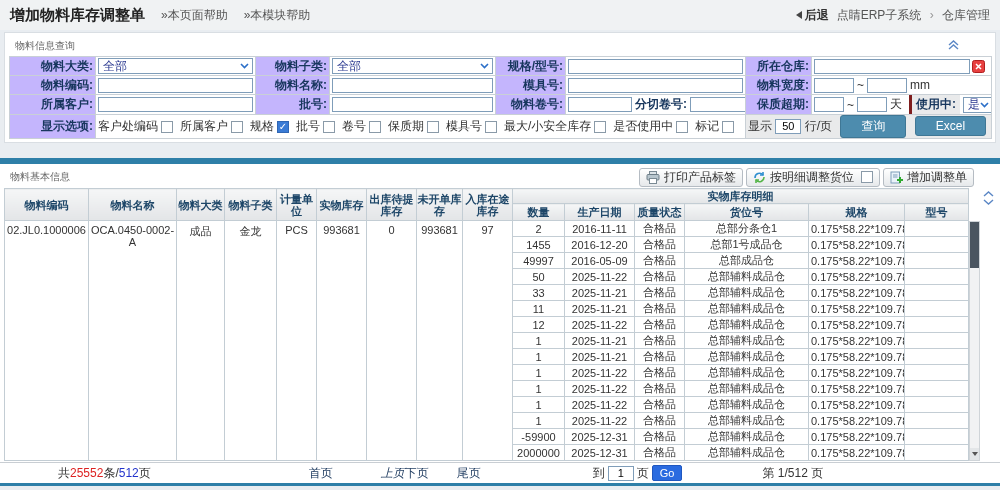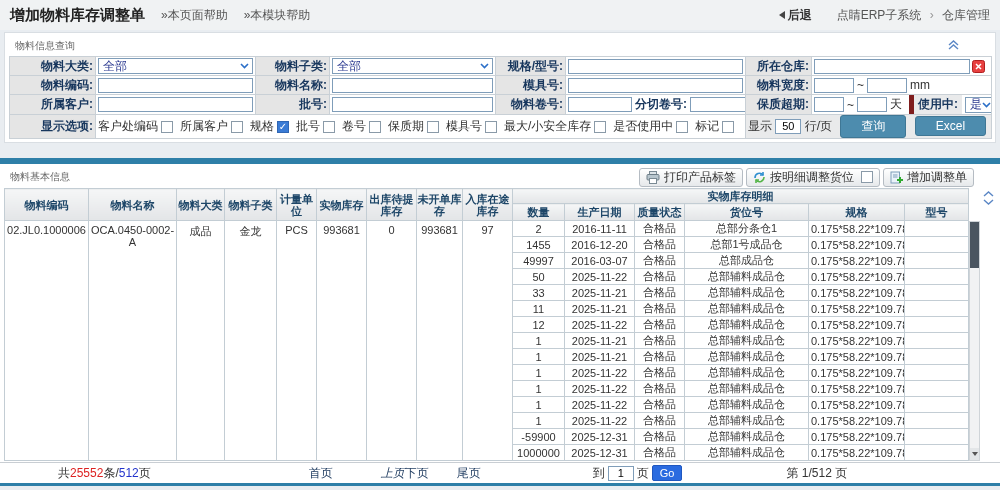--- a/index.html
+++ b/index.html
@@ -6,41 +6,41 @@
   html,body { width:1000px; height:490px; overflow:hidden; }
   body { background:#e9edf1; font-family:"Liberation Sans","DejaVu Sans",sans-serif; font-size:12px; color:#333; }
 
   
   .topbar { height:30px; background:#f0f2f3; display:flex; align-items:center; padding:0 10px; }
   .topbar .title { font-size:15px; font-weight:bold; color:#222; }
   .help-link { margin-left:16px; color:#555; font-size:12px; cursor:pointer; }
   .topbar .right { margin-left:auto; display:flex; align-items:center; color:#555; }
   .back-btn { display:flex; align-items:center; font-weight:bold; color:#333; cursor:pointer; }
   .back-tri { width:0; height:0; border-top:4px solid transparent; border-bottom:4px solid transparent; border-right:6px solid #444; margin-right:3px; }
-  .crumb { margin-left:25px; }
+  .crumb { margin-left:8px; }
   .crumb-sep { color:#999; margin:0 5px; }
 
   
   .panel { background:#fff; border:1px solid #d9dee3; margin:2px 4px 0 4px; position:relative; }
   .sec-title { color:#666; font-size:10px; }
   .q-title-row { padding:5px 10px 3px 10px; }
   .collapse-ctrl { position:absolute; top:7px; right:36px; cursor:pointer; line-height:0; }
 
   
   table.qform { border-collapse:collapse; table-layout:fixed; width:982px; margin:0 4px 3px 4px; }
   table.qform td { border:1px solid #c9d0d6; height:19px; padding:0 2px; overflow:hidden; white-space:nowrap; }
-  td.lbl { background:#e5e5e5; text-align:right; font-weight:bold; color:#17365d; padding-right:4px; }
+  td.lbl { background:#c4b5fd; text-align:right; font-weight:bold; color:#17365d; padding-right:4px; }
   td.val { background:#fff; }
   td.gray { background:#e9eaeb; }
   input.txt { border:1px solid #7f9db9; height:15px; font-size:11px; font-family:inherit; padding:0 2px; width:100%; }
   input.w64 { width:64px; } input.w40 { width:40px; } input.w30 { width:30px; } input.w26 { width:26px; text-align:center; }
   .fselect { border:1px solid #7f9db9; background:#fff; height:16px; display:flex; align-items:center; justify-content:space-between; padding:0 3px 0 4px; color:#2b3990; cursor:pointer; }
   .fselect.w56 { width:58px; }
   .unit { color:#333; margin:0 3px; }
-  .inline-lbl { background:#e9eaeb; font-weight:bold; color:#17365d; padding:1px 4px; border-left:5px solid #7f1d1d; margin-left:4px; }
+  .inline-lbl { background:#e9eaeb; font-weight:bold; color:#17365d; padding:1px 4px; border-left:3px solid #7f1d1d; margin-left:4px; }
   .flexrow { display:flex; align-items:center; }
   .opt { display:inline-flex; align-items:center; margin-right:7px; }
   .cb { display:inline-flex; align-items:center; justify-content:center; width:12px; height:12px; border:1px solid #8a9aa8; background:#fff; margin-left:3px; font-size:10px; line-height:10px; cursor:pointer; }
   .cb.on { background:#3a7bd5; border-color:#2f66b4; color:#fff; }
   .btn { background:#4d8cae; color:#fff; border:1px solid #3f7795; border-radius:3px; padding:2px 20px; font-size:12px; font-family:inherit; margin-left:5px; cursor:pointer; }
   .pagesize-zone { text-align:right; padding-right:6px !important; }
 
   .gap { height:15px; }
   .teal { height:3px; background:#2e7fa8; }
 
@@ -66,21 +66,21 @@
   .split-ctrl { position:absolute; left:983px; top:3px; cursor:pointer; line-height:0; }
 
   
   .pagination { display:flex; align-items:center; height:21px; border-top:1px solid #c9ced3; margin-top:1px; font-size:12px; }
   .pg-total { margin-left:58px; color:#333; }
   .red { color:#dd2222; } .blue { color:#2233cc; }
   .pg-link { color:#1d3a5f; cursor:pointer; }
   .pg-first { margin-left:158px; } .pg-prev { margin-left:48px;font-style:italic; } .pg-next { } .pg-last { margin-left:28px; }
   .pg-goto { margin-left:112px; display:flex; align-items:center; gap:3px; }
   .go-btn { background:#2a6be0; color:#fff; border:1px solid #1f57c0; border-radius:2px; padding:1px 7px; font-size:11px; font-family:inherit; cursor:pointer; }
-  .pg-ind { margin-left:104px; color:#333; }
+  .pg-ind { margin-left:80px; color:#333; }
 </style>
 </head>
 <body>
 
 <div class="topbar">
   <span class="title">增加物料库存调整单</span>
   <span class="help-link">»本页面帮助</span>
   <span class="help-link">»本模块帮助</span>
   <span class="right">
     <span class="back-btn">
@@ -342,21 +342,21 @@
           <tr>
             <td class="det">1455</td>
             <td class="det">2016-12-20</td>
             <td class="det">合格品</td>
             <td class="det">总部1号成品仓</td>
             <td class="det">0.175*58.22*109.78</td>
             <td class="det"></td>
           </tr>
           <tr>
             <td class="det">49997</td>
-            <td class="det">2016-03-07</td>
+            <td class="det">2016-05-09</td>
             <td class="det">合格品</td>
             <td class="det">总部成品仓</td>
             <td class="det">0.175*58.22*109.78</td>
             <td class="det"></td>
           </tr>
           <tr>
             <td class="det">50</td>
             <td class="det">2025-11-22</td>
             <td class="det">合格品</td>
             <td class="det">总部辅料成品仓</td>
@@ -437,21 +437,21 @@
           </tr>
           <tr>
             <td class="det">-59900</td>
             <td class="det">2025-12-31</td>
             <td class="det">合格品</td>
             <td class="det">总部辅料成品仓</td>
             <td class="det">0.175*58.22*109.78</td>
             <td class="det"></td>
           </tr>
           <tr>
-            <td class="det">1000000</td>
+            <td class="det">2000000</td>
             <td class="det">2025-12-31</td>
             <td class="det">合格品</td>
             <td class="det">总部辅料成品仓</td>
             <td class="det">0.175*58.22*109.78</td>
             <td class="det"></td>
           </tr>
         </tbody>
     </table>
 
     <div class="vscroll">

